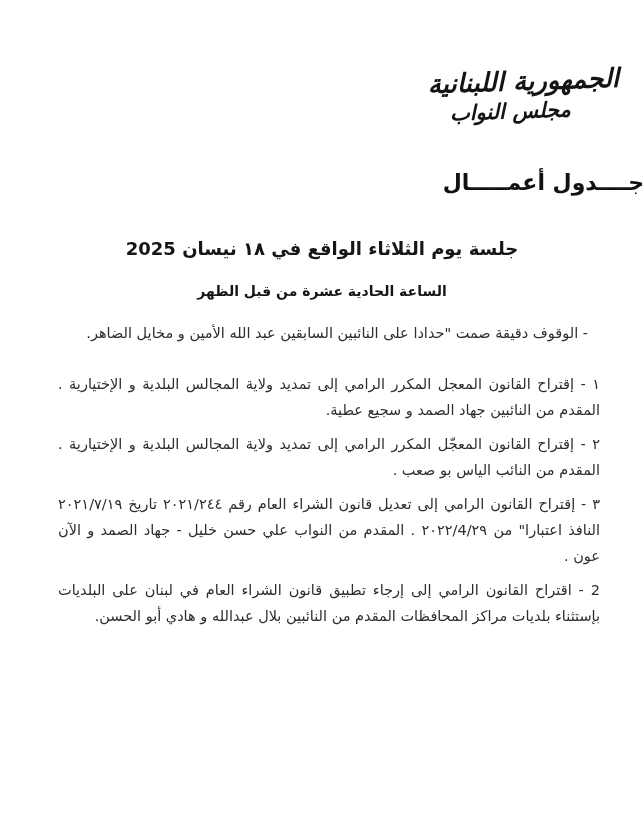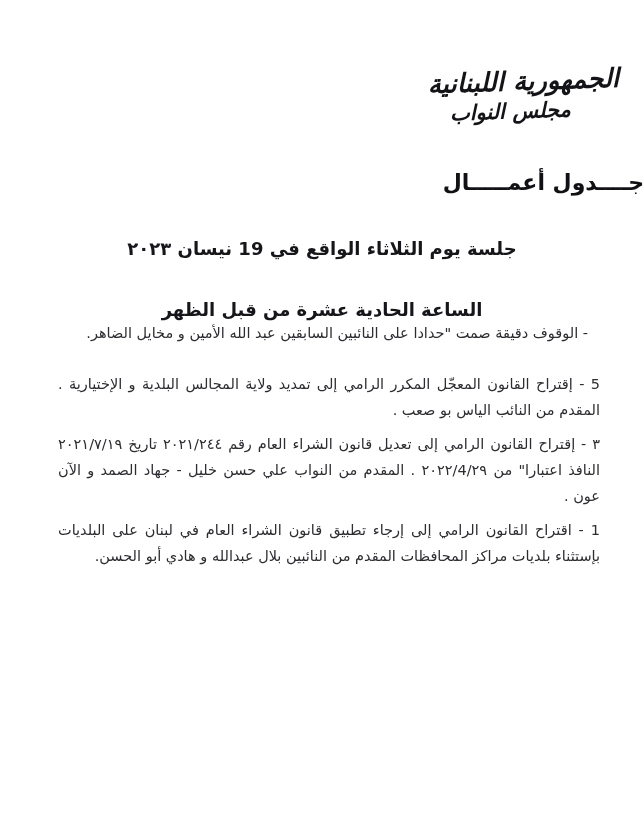--- a/index.html
+++ b/index.html
@@ -63,23 +63,23 @@
     text-align: center;
     font-size: 18px;
     font-weight: bold;
     color: #15151a;
   }
   .session-time {
     position: absolute;
     top: 283px;
     left: 0;
     right: 0;
-    margin: 16px;
+    margin: 0;
     text-align: center;
-    font-size: 18px;
+    font-size: 14px;
     font-weight: bold;
     color: #15151a;
   }
   .mourning {
     position: absolute;
     top: 320px;
     right: 56px;
     left: 60px;
     margin: 0;
     font-size: 14.5px;
@@ -106,25 +106,26 @@
 
 <div class="page">
 
   <div class="logo">
     <div class="logo-line1">الجمهورية اللبنانية</div>
     <div class="logo-line2">مجلس النواب</div>
   </div>
 
   <h1 class="doc-title">جــــدول أعمـــــال</h1>
 
-  <h2 class="session-date">جلسة يوم الثلاثاء الواقع في 19 نيسان ٢٠٢٣</h2>
+  <h2 class="session-date">جلسة يوم الثلاثاء الواقع في ١٨ نيسان 2025</h2>
 
   <h2 class="session-time">الساعة الحادية عشرة من قبل الظهر</h2>
 
   <p class="mourning">- الوقوف دقيقة صمت "حدادا على النائبين السابقين عبد الله الأمين و مخايل الضاهر.</p>
 
   <div class="items">
-    <p class="item">5 - إقتراح القانون المعجّل المكرر الرامي إلى تمديد ولاية المجالس البلدية و الإختيارية . المقدم من النائب الياس بو صعب .</p>
+    <p class="item">١ - إقتراح القانون المعجل المكرر الرامي إلى تمديد ولاية المجالس البلدية و الإختيارية . المقدم من النائبين جهاد الصمد و سجيع عطية.</p>
+    <p class="item">٢ - إقتراح القانون المعجّل المكرر الرامي إلى تمديد ولاية المجالس البلدية و الإختيارية . المقدم من النائب الياس بو صعب .</p>
     <p class="item">٣ - إقتراح القانون الرامي إلى تعديل قانون الشراء العام رقم ٢٠٢١/٢٤٤ تاريخ ٢٠٢١/٧/١٩ النافذ اعتبارا" من ٢٠٢٢/4/٢٩ . المقدم من النواب علي حسن خليل - جهاد الصمد و الآن عون .</p>
-    <p class="item">1 - اقتراح القانون الرامي إلى إرجاء تطبيق قانون الشراء العام في لبنان على البلديات بإستثناء بلديات مراكز المحافظات المقدم من النائبين بلال عبدالله و هادي أبو الحسن.</p>
+    <p class="item">2 - اقتراح القانون الرامي إلى إرجاء تطبيق قانون الشراء العام في لبنان على البلديات بإستثناء بلديات مراكز المحافظات المقدم من النائبين بلال عبدالله و هادي أبو الحسن.</p>
   </div>
 
 </div>
 
 </body></html>

